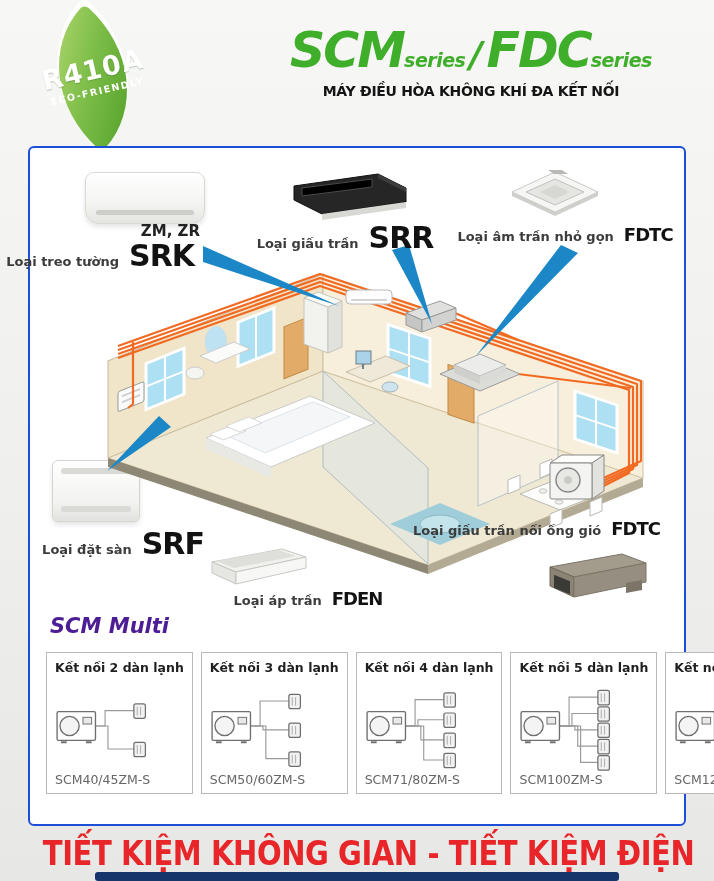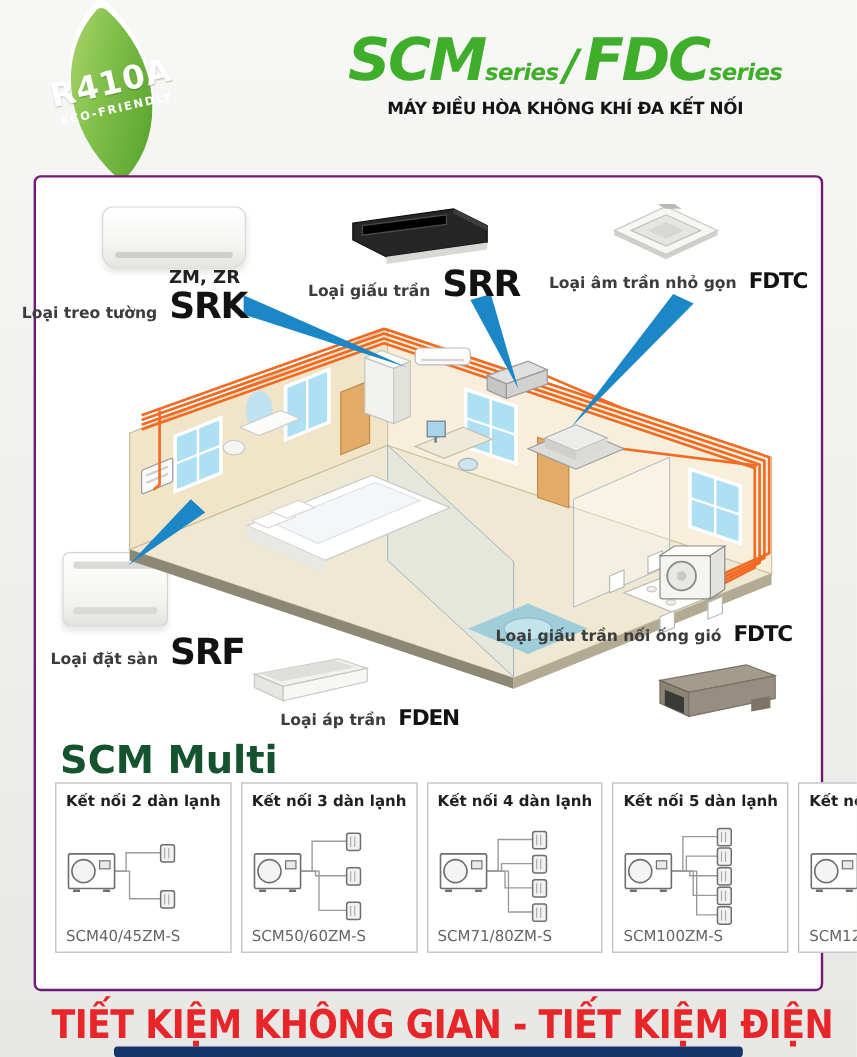--- a/index.html
+++ b/index.html
@@ -24,42 +24,42 @@
 
   .title-block { left:248px; top:26px; width:446px; text-align:center; }
   .series-title { color:#3fae2a; font-style:italic; font-weight:800; line-height:1; white-space:nowrap; }
   .series-big { font-size:49px; letter-spacing:-2px; }
   .series-small { font-size:19px; letter-spacing:-0.5px; }
   .series-sep { font-size:36px; padding:0 4px; }
   .subtitle { margin-top:8px; font-size:14px; font-weight:800; color:#141414; letter-spacing:-0.3px; white-space:nowrap; }
 
   
   .panel { left:28px; top:146px; width:658px; height:680px; background:#ffffff;
-    border:2px solid #701a75; border-radius:6px; }
+    border:2px solid #1d4ed8; border-radius:6px; }
   .panel .abs { position:absolute; }
 
   .unit-label { display:flex; align-items:baseline; gap:10px; white-space:nowrap; }
   .unit-label .small { font-size:13px; font-weight:700; color:#3c3c3c; }
   .unit-label .big { font-size:30px; font-weight:800; letter-spacing:-1px; color:#121212; }
   .unit-label .big.md { font-size:18px; }
   .center { justify-content:center; } .endjust { justify-content:flex-end; }
   .zm-zr { font-size:15px; font-weight:700; color:#222; text-align:right; }
 
   
   .img-srk { width:120px; height:52px; background:linear-gradient(180deg,#ffffff 0%,#f4f4f2 60%,#e4e4e1 100%);
     border:1px solid #d8d8d4; border-radius:9px 9px 13px 13px; box-shadow:0 3px 5px rgba(0,0,0,.10); }
   .img-srk::after { content:""; position:absolute; left:10px; right:10px; bottom:8px; height:5px;
     border-radius:3px; background:#cdcdc9; }
   .img-srf { width:88px; height:62px; background:linear-gradient(180deg,#ffffff 0%,#f2f2f0 70%,#e2e2df 100%);
     border:1px solid #d4d4d0; border-radius:6px; box-shadow:0 3px 5px rgba(0,0,0,.10); }
   .img-srf::before { content:""; position:absolute; left:8px; right:8px; top:7px; height:6px; border-radius:3px; background:#d9d9d5; }
   .img-srf::after  { content:""; position:absolute; left:8px; right:8px; bottom:9px; height:6px; border-radius:3px; background:#d9d9d5; }
 
   
-  .scm-heading { font-size:32px; font-weight:600; color:#14532d; }
+  .scm-heading { font-size:21px; font-weight:600; color:#4c1d95;font-style:italic; }
   .scm-row { display:flex; gap:8px; }
   .scm-box { flex:1; height:142px; background:#fff; border:1px solid #b9b9b9; position:relative; padding:7px 8px; }
   .scm-box-label { font-size:12.5px; font-weight:700; color:#1f1f1f; white-space:nowrap;text-align:right; }
   .scm-box-model { position:absolute; left:8px; bottom:6px; font-size:12.5px; color:#666; white-space:nowrap; }
   .scm-diagram { position:absolute; left:4px; top:24px; width:112px; height:96px; }
 
   
   .slogan { left:0; top:834px; width:714px; text-align:center; color:#e8262a;
     font-size:33px; font-weight:800; letter-spacing:-0.5px; transform:scaleX(0.88); white-space:nowrap; }
   .footer-bar { left:95px; top:872px; width:524px; height:9px; background:#16366b; border-radius:3px; }
@@ -214,21 +214,21 @@
   </svg>
 
   <svg class="abs" style="left:0;top:0;pointer-events:none;" width="658" height="680" viewBox="0 0 658 680">
     <polygon points="173,98 173,114 309,158" fill="#1b87c6"></polygon>
     <polygon points="362,102 379,97 402,176" fill="#1b87c6"></polygon>
     <polygon points="531,97 548,105 446,208" fill="#1b87c6"></polygon>
     <polygon points="129,268 141,279 77,323" fill="#1b87c6"></polygon>
   </svg>
 
   <div class="abs zm-zr" style="left:20px;top:74px;width:150px;">ZM, ZR</div>
-  <div class="abs unit-label endjust" style="left:12px;top:90px;width:164px;">
+  <div class="abs unit-label endjust" style="left:0;top:90px;width:164px;">
     <span class="small">Loại treo tường</span>
     <span class="big">SRK</span>
   </div>
   <div class="abs unit-label center" style="left:235px;top:72px;width:160px;">
     <span class="small">Loại giấu trần</span>
     <span class="big">SRR</span>
   </div>
   <div class="abs unit-label center" style="left:428px;top:76px;width:214px;">
     <span class="small">Loại âm trần nhỏ gọn</span>
     <span class="big md">FDTC</span>

